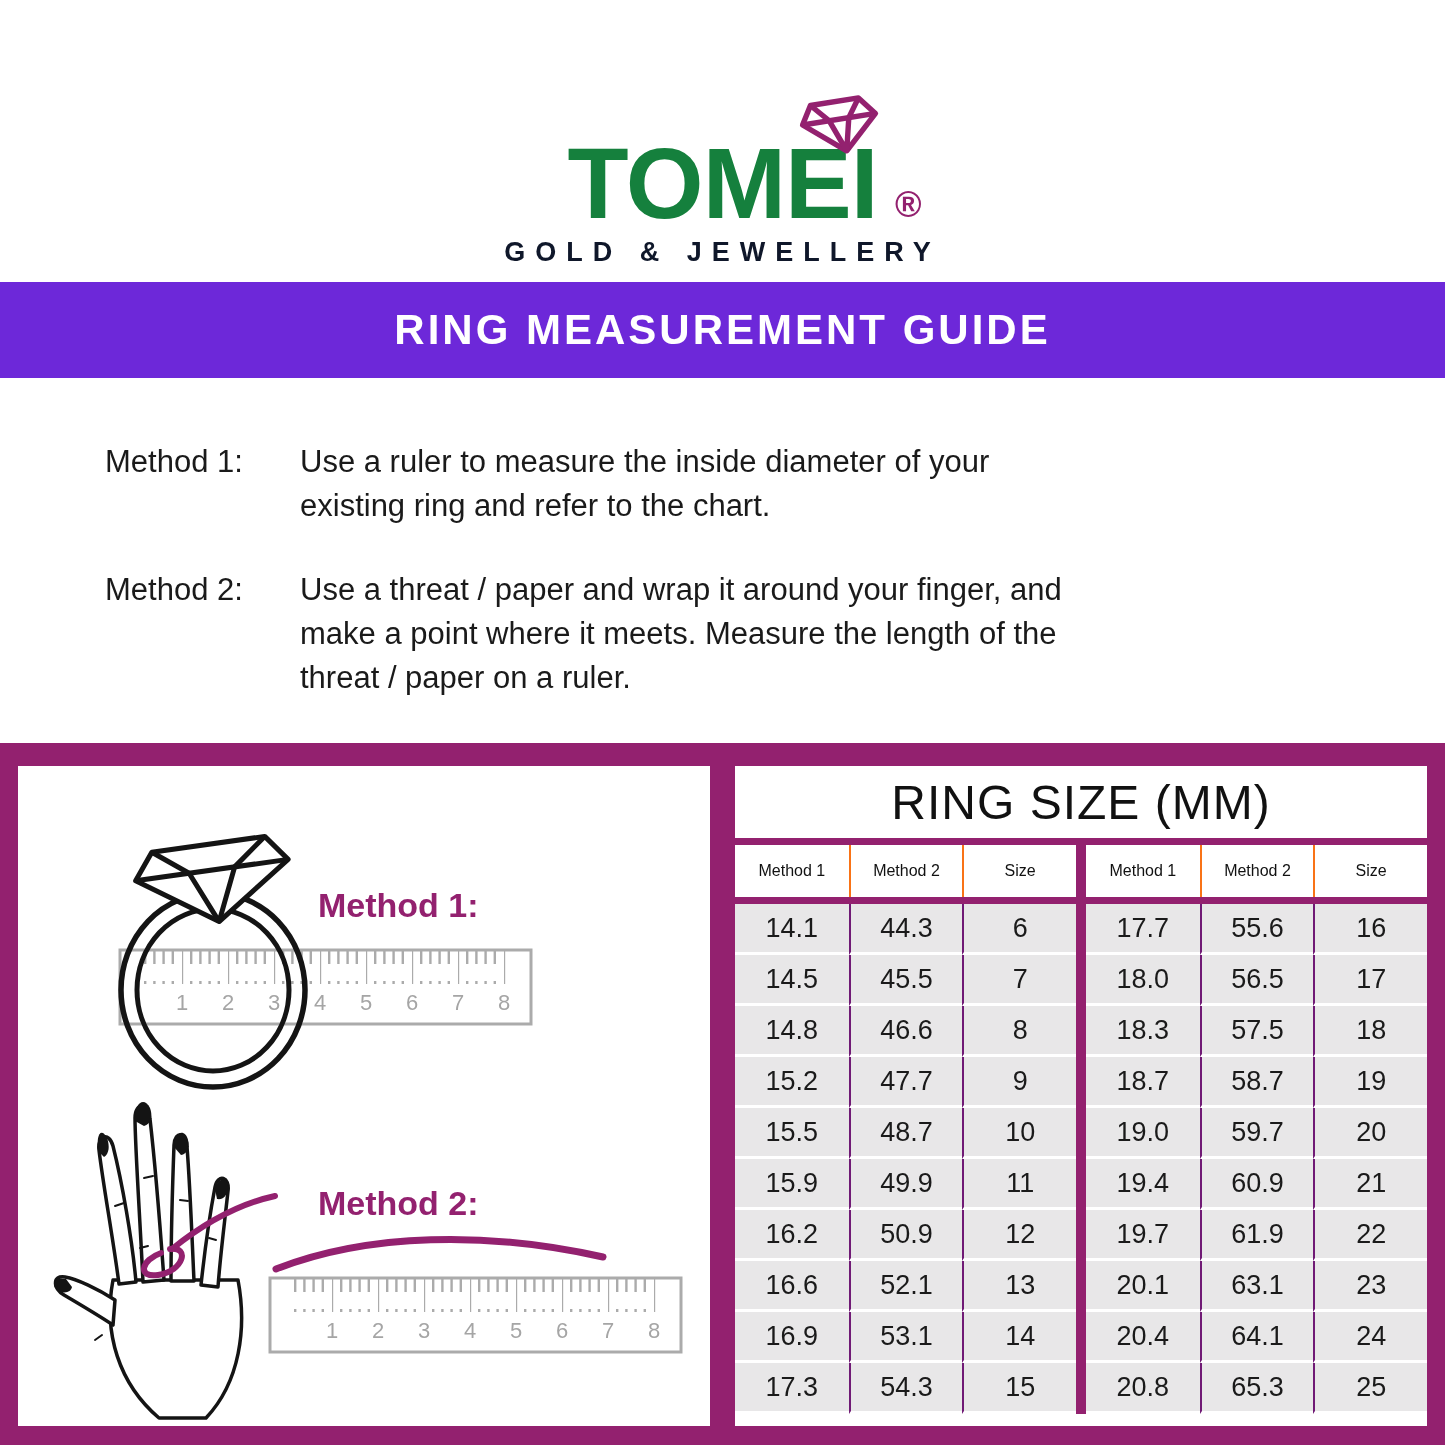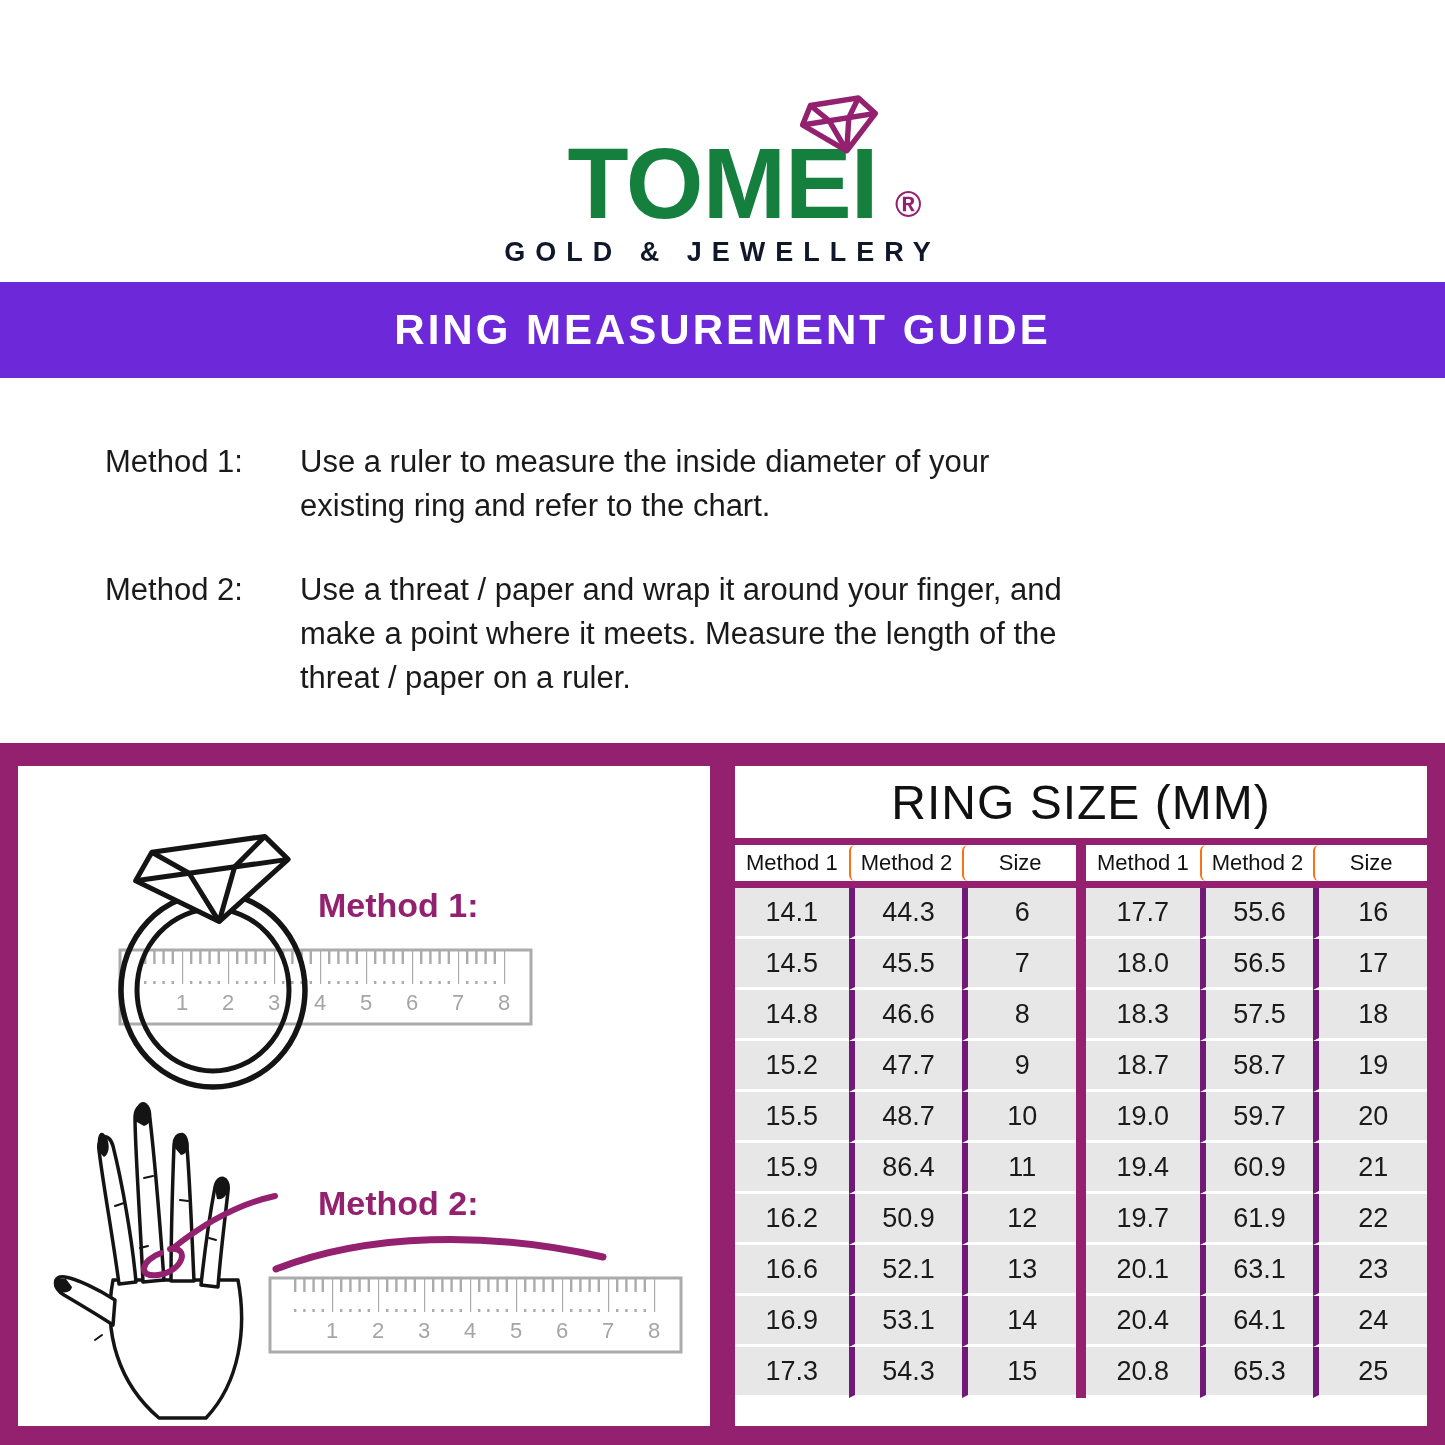--- a/index.html
+++ b/index.html
@@ -31,26 +31,26 @@
 
   
   .abs { position:absolute; }
   .diagram-label { font-size:34px; font-weight:800; color:#93216F; }
 
   
   .rt-title { height:72px; display:flex; align-items:center; justify-content:center; font-size:48px; letter-spacing:1px; color:#111; }
   .rt-band { display:flex; border-top:7px solid #93216F; }
   .rt-group { flex:1 1 0; }
   .rt-header { display:grid; grid-template-columns:repeat(3,1fr); border-bottom:7px solid #93216F; background:#fff; }
-  .rt-head-cell { height:36px; display:flex; align-items:center; justify-content:center; font-size:22px; color:#111;border-radius:6px; }
+  .rt-head-cell { height:52px; display:flex; align-items:center; justify-content:center; font-size:16px; color:#111; }
   .rt-header .rt-head-cell + .rt-head-cell { border-left:2px solid #f97316; }
   .rt-divider { width:10px; background:#93216F; }
   .rt-rows { display:grid; grid-template-columns:repeat(3,1fr); }
   .rt-cell { height:51px; background:#E8E7E8; border-bottom:3px solid #fff; display:flex; align-items:center; justify-content:center; font-size:27px; color:#1a1a1a; }
-  .rt-cell.c1, .rt-cell.c2 { border-left:6px solid #701a75; }
+  .rt-cell.c1, .rt-cell.c2 { border-left:2px solid #701a75; }
 </style>
 </head>
 <body>
 
 <div class="page">
 
   <header class="logo-block">
     <div class="logo-mark">
       <svg class="logo-diamond" viewBox="0 0 100 80">
         <g transform="rotate(-9 47 40)" fill="none" stroke="#93216F" stroke-width="6" stroke-linejoin="round">
@@ -194,21 +194,21 @@
               <div class="rt-cell c0">14.8</div>
               <div class="rt-cell c1">46.6</div>
               <div class="rt-cell c2">8</div>
               <div class="rt-cell c0">15.2</div>
               <div class="rt-cell c1">47.7</div>
               <div class="rt-cell c2">9</div>
               <div class="rt-cell c0">15.5</div>
               <div class="rt-cell c1">48.7</div>
               <div class="rt-cell c2">10</div>
               <div class="rt-cell c0">15.9</div>
-              <div class="rt-cell c1">86.4</div>
+              <div class="rt-cell c1">49.9</div>
               <div class="rt-cell c2">11</div>
               <div class="rt-cell c0">16.2</div>
               <div class="rt-cell c1">50.9</div>
               <div class="rt-cell c2">12</div>
               <div class="rt-cell c0">16.6</div>
               <div class="rt-cell c1">52.1</div>
               <div class="rt-cell c2">13</div>
               <div class="rt-cell c0">16.9</div>
               <div class="rt-cell c1">53.1</div>
               <div class="rt-cell c2">14</div>

